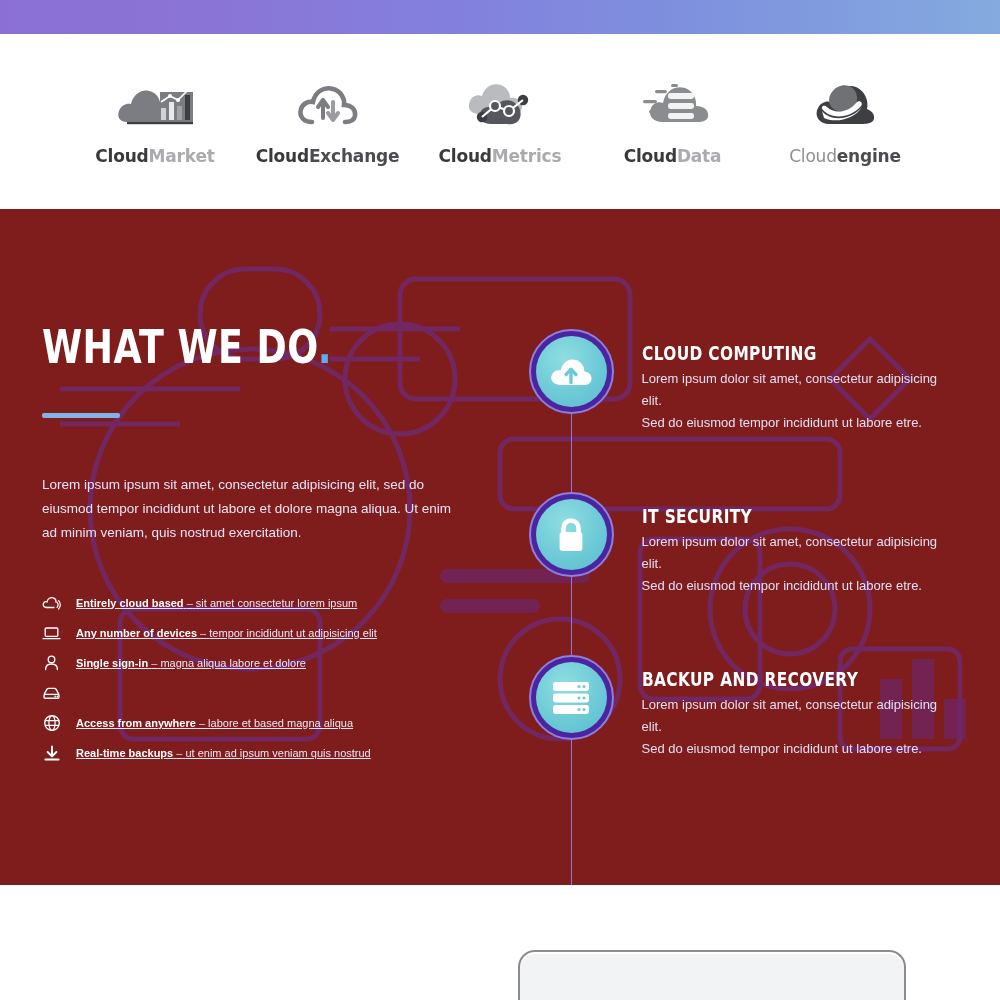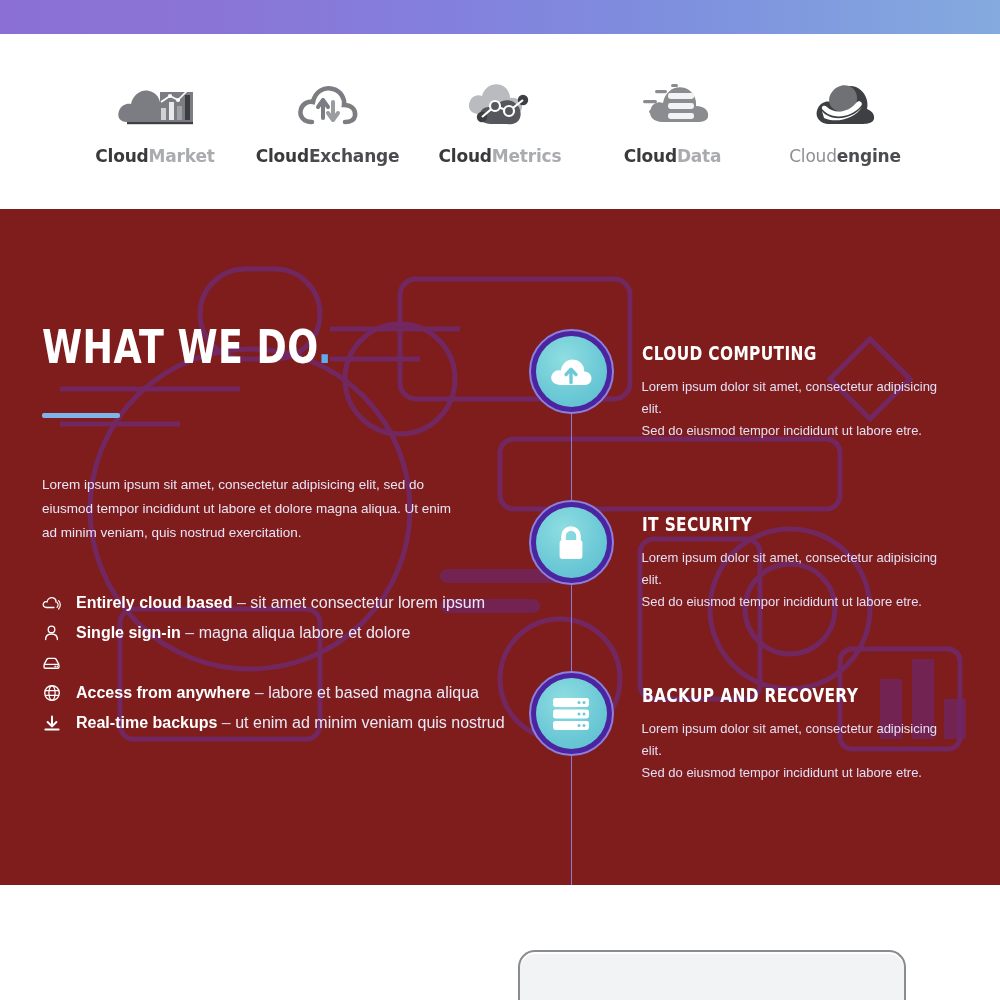--- a/index.html
+++ b/index.html
@@ -93,21 +93,21 @@
   .feat-item {
     display:flex; align-items:center; gap:15px;
     height:30px; cursor:pointer;
   }
   .feat-ico {
     width:19px; height:19px; flex:0 0 19px;
     display:flex; align-items:center; justify-content:center;
     color:#ffffff;
   }
   .feat-ico svg { display:block; }
-  .feat-txt { font-size:16px; color:#ece8f8; line-height:1; white-space:nowrap; }
+  .feat-txt { font-size:11px; color:#ece8f8; line-height:1; white-space:nowrap;text-decoration:underline; }
   .feat-txt b { font-weight:bold; color:#ffffff; }
   .feat-txt .dash { color:#d9d2f0; }
 
   
   .right { position:relative; margin-left:-10px; padding-top:5px; }
   .connector {
     position:absolute;
     left:42px; top:90px;
     width:1.5px; height:475px;
     background:#8f79d8;
@@ -137,21 +137,21 @@
   .svc-title {
     font-family:"DejaVu Sans Condensed","Liberation Sans Narrow","Liberation Sans",sans-serif;
     font-weight:bold;
     font-size:19px;
     letter-spacing:0.4px;
     color:#ffffff;
     transform:scaleX(.9);
     transform-origin:left center;
   }
   .svc-desc {
-    margin-top:12px;
+    margin-top:4px;
     font-size:13px;
     line-height:22px;
     color:#e4dff5;
   }
 
   
   .bottom {
     position:relative;
     height:115px;
     background:#ffffff;
@@ -291,20 +291,29 @@
           <span class="feat-ico">
             <svg width="19" height="14" viewBox="0 0 19 14">
                 <path d="M4.6 11.5 C1.8 11.5 .6 9.4 1.4 7.5 C2 6 3.8 5.4 5 5.8 C5.6 2.6 8.6 .8 11.3 1.9 C13.2 2.6 14.2 4.4 14 6" stroke="#fff" stroke-width="1.3" fill="none" stroke-linecap="round"></path>
                 <path d="M4.6 11.5 H12" stroke="#fff" stroke-width="1.3" stroke-linecap="round"></path>
                 <path d="M15 6.2 a3.6 3.6 0 0 1 0 5.2 M16.6 4.6 a6 6 0 0 1 0 8.4" stroke="#fff" stroke-width="1.2" fill="none" stroke-linecap="round"></path>
               </svg>
           </span>
           <span class="feat-txt"><b>Entirely cloud based</b> <span class="dash">–</span> <span>sit amet consectetur lorem ipsum</span></span>
         </li>
 
+        <li class="feat-item">
+          <span class="feat-ico">
+            <svg width="19" height="15" viewBox="0 0 19 15">
+                <rect x="3.2" y="2" width="12.6" height="8.4" rx="1.1" stroke="#fff" stroke-width="1.35" fill="none"></rect>
+                <path d="M1 12.6 H18" stroke="#fff" stroke-width="1.35" stroke-linecap="round"></path>
+              </svg>
+          </span>
+          <span class="feat-txt"><b>Any number of devices</b> <span class="dash">–</span> <span>tempor incididunt ut adipisicing elit</span></span>
+        </li>
 
         <li class="feat-item">
           <span class="feat-ico">
             <svg width="19" height="16" viewBox="0 0 19 16">
                 <circle cx="9.5" cy="4.4" r="3.3" stroke="#fff" stroke-width="1.35" fill="none"></circle>
                 <path d="M3.6 14.6 C3.6 10.8 6.3 9 9.5 9 C12.7 9 15.4 10.8 15.4 14.6" stroke="#fff" stroke-width="1.35" fill="none" stroke-linecap="round"></path>
               </svg>
           </span>
           <span class="feat-txt"><b>Single sign-in</b> <span class="dash">–</span> <span>magna aliqua labore et dolore</span></span>
         </li>
@@ -332,21 +341,21 @@
         </li>
 
         <li class="feat-item">
           <span class="feat-ico">
             <svg width="18" height="17" viewBox="0 0 18 17">
                 <path d="M9 1.4 V9.6" stroke="#fff" stroke-width="2" stroke-linecap="round"></path>
                 <path d="M4.6 7 L9 11.4 L13.4 7" stroke="#fff" stroke-width="2" fill="none" stroke-linecap="round" stroke-linejoin="round"></path>
                 <path d="M2.4 14.6 H15.6" stroke="#fff" stroke-width="2" stroke-linecap="round"></path>
               </svg>
           </span>
-          <span class="feat-txt"><b>Real-time backups</b> <span class="dash">–</span> <span>ut enim ad minim veniam quis nostrud</span></span>
+          <span class="feat-txt"><b>Real-time backups</b> <span class="dash">–</span> <span>ut enim ad ipsum veniam quis nostrud</span></span>
         </li>
 
       </ul>
     </div>
 
     <div class="right">
       <div class="connector"></div>
 
       <div class="svc">
         <div class="badge">

